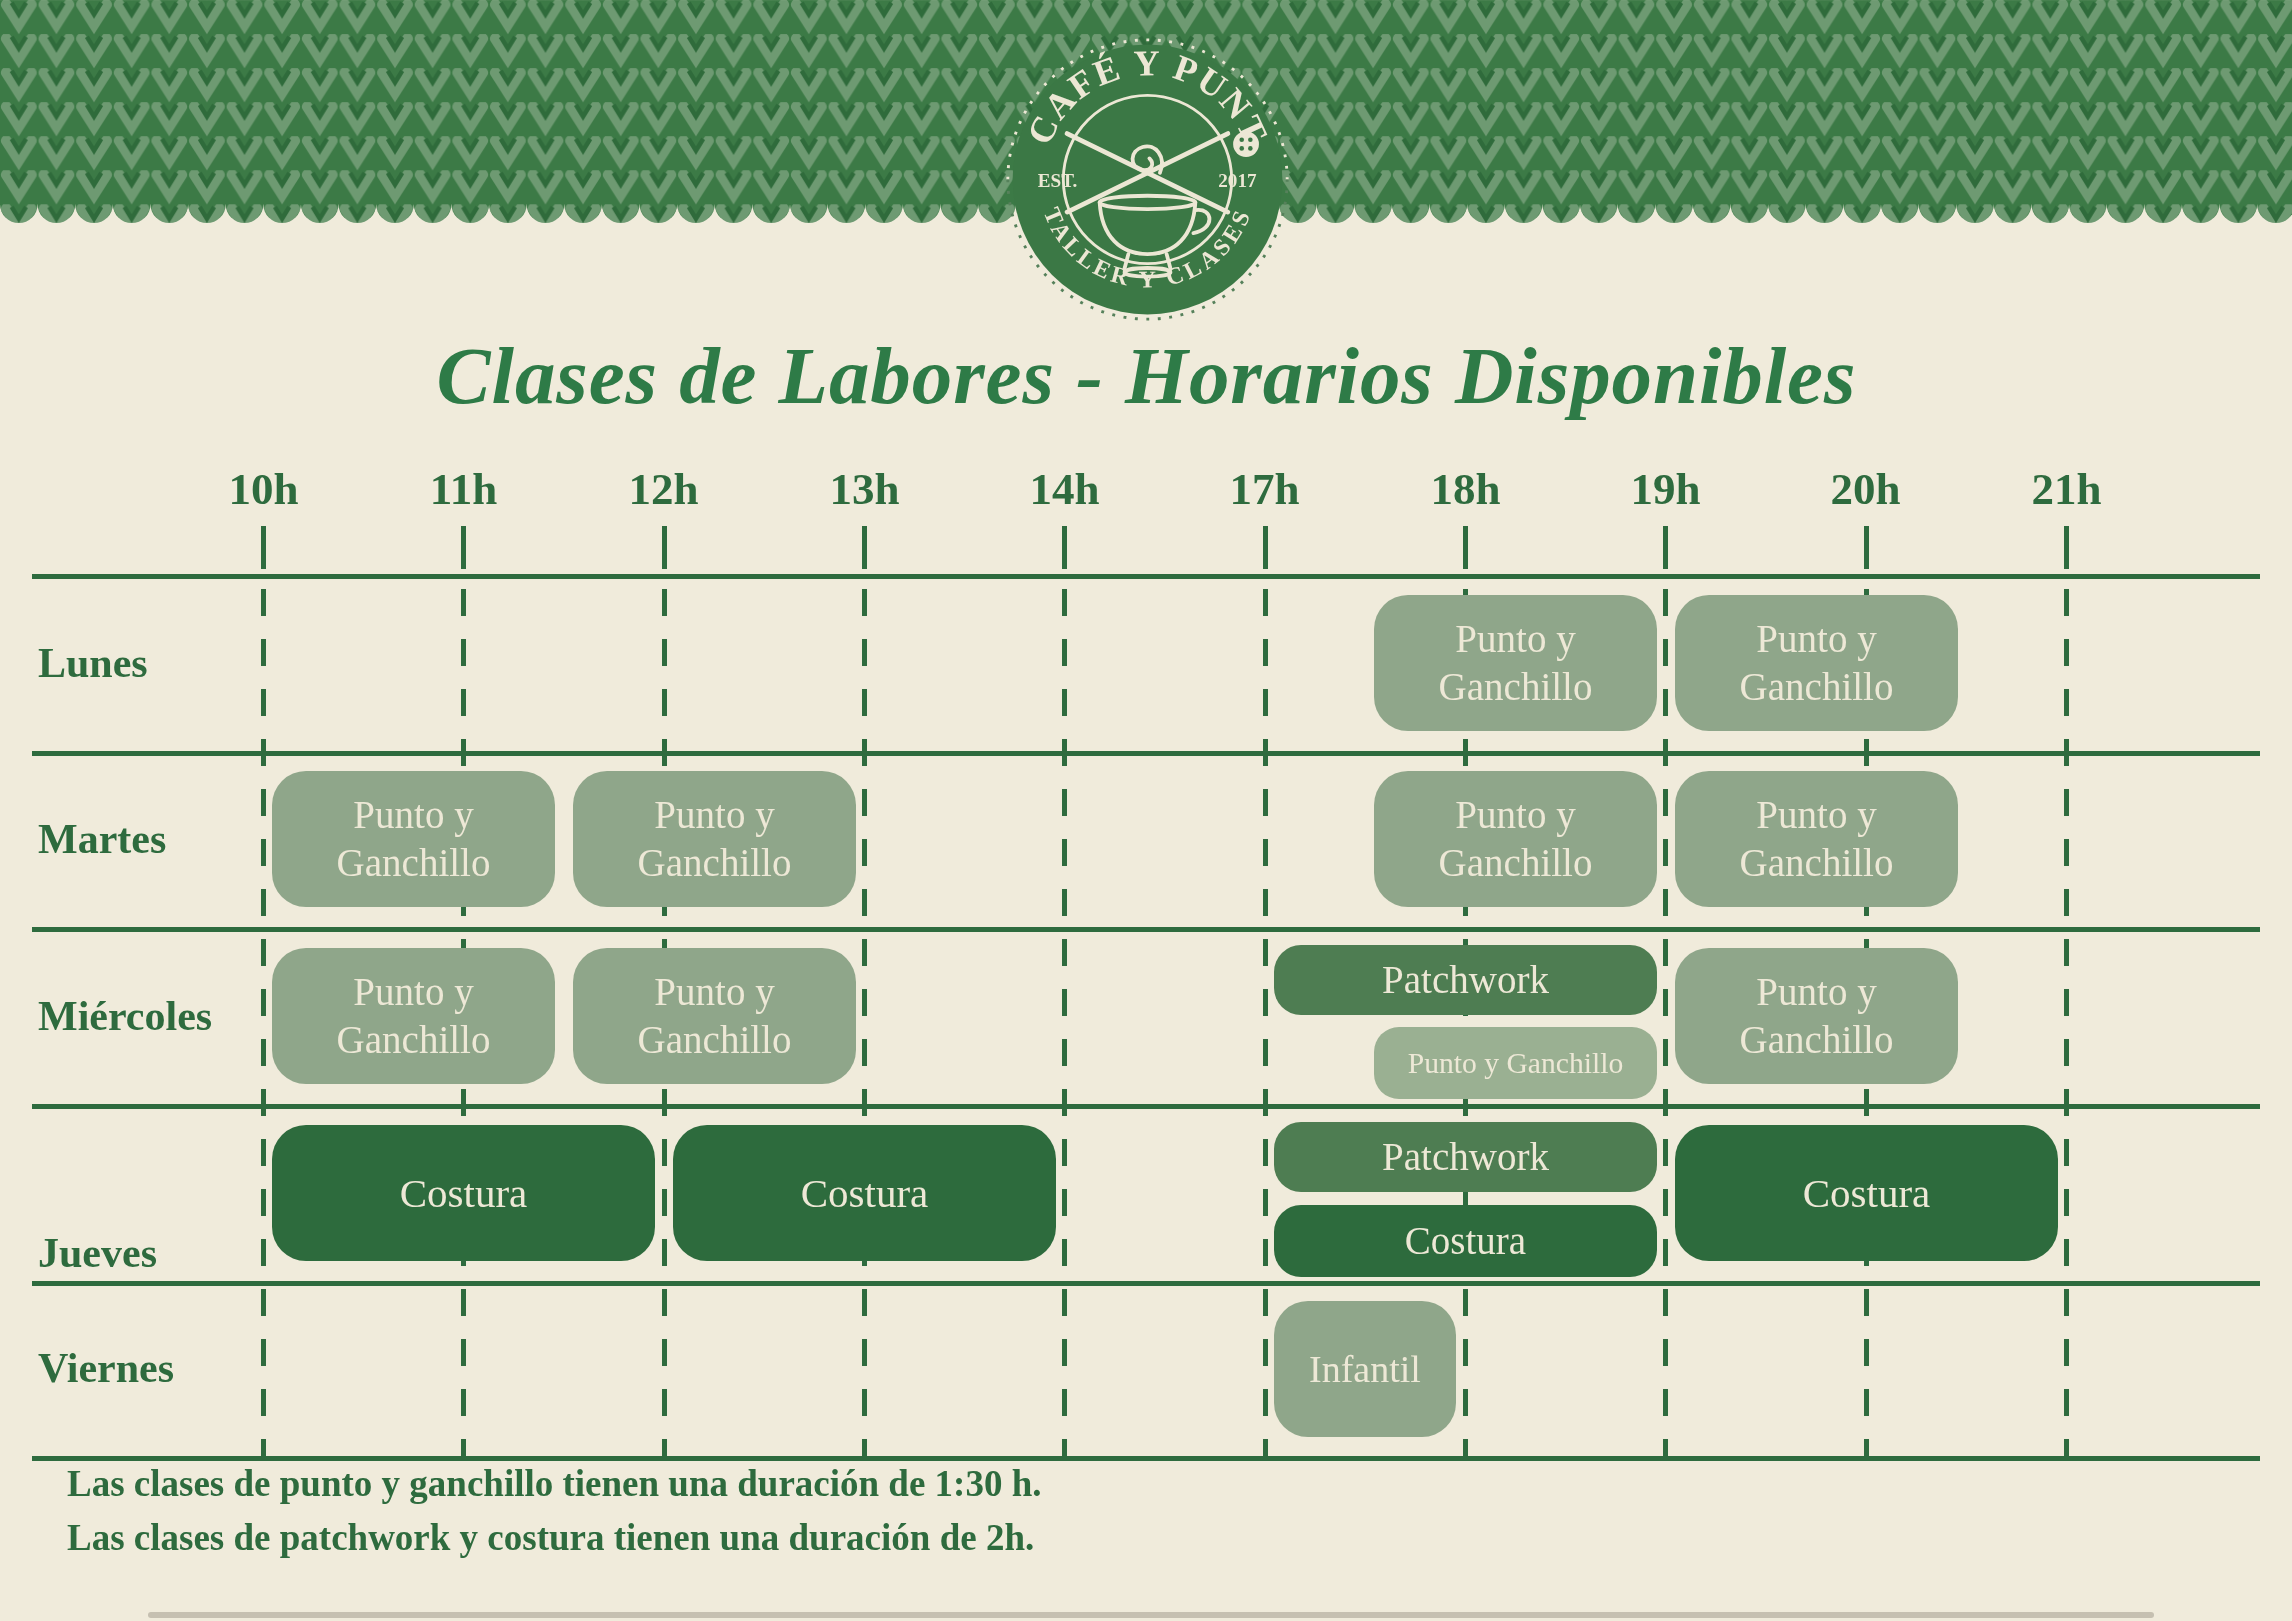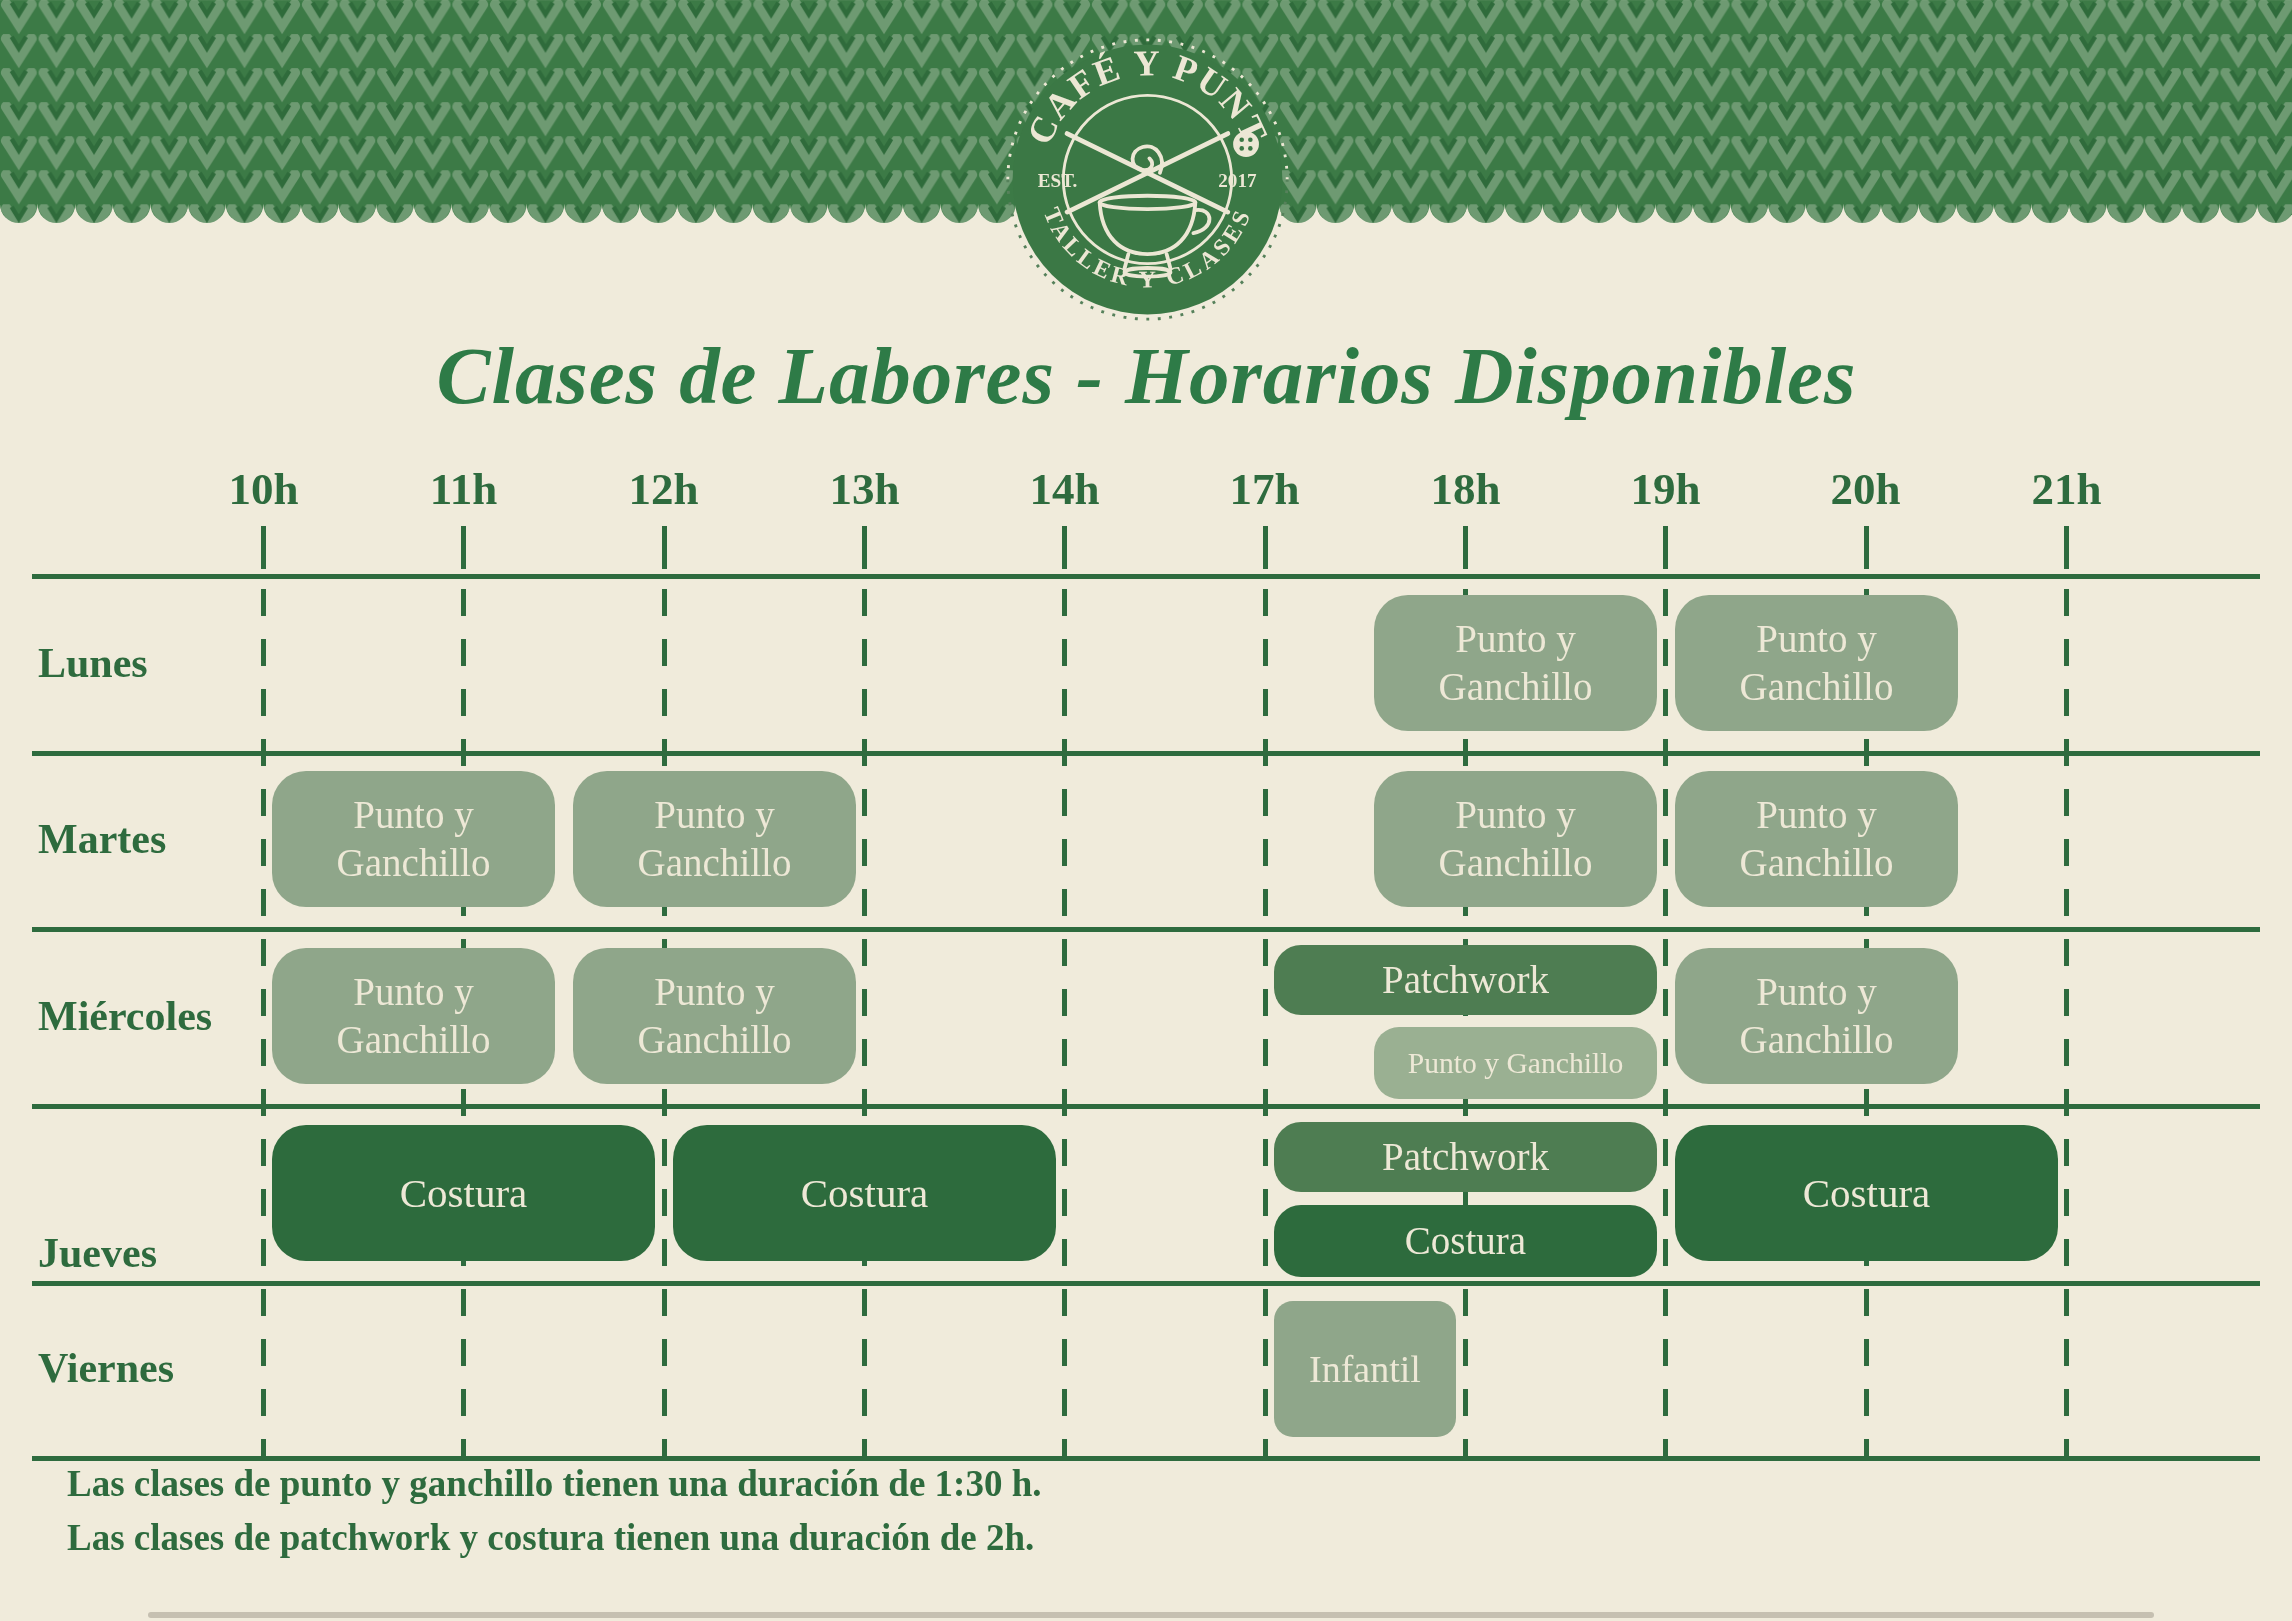--- a/index.html
+++ b/index.html
@@ -261,21 +261,21 @@
       </div>
       <div class="block patchwork half" style="left: 1274px; top: 1103px; width: 383px; height: 70px;">
         <div>Patchwork</div>
       </div>
       <div class="block costura half" style="left: 1274px; top: 1186px; width: 383px; height: 72px;">
         <div>Costura</div>
       </div>
       <div class="block costura" style="left: 1675px; top: 1106px; width: 383px; height: 136px;">
         <div>Costura</div>
       </div>
-      <div class="block infantil" style="left: 1274px; top: 1282px; width: 182px; height: 136px; border-radius: 19px;">
+      <div class="block infantil" style="left: 1274px; top: 1282px; width: 182px; height: 136px;">
         <div>Infantil</div>
       </div>
     </div>
 
   <div id="notes">
     <p>Las clases de punto y ganchillo tienen una duración de 1:30 h.</p>
     <p>Las clases de patchwork y costura tienen una duración de 2h.</p>
   </div>
 
   <div id="bottom-shadow"></div>

